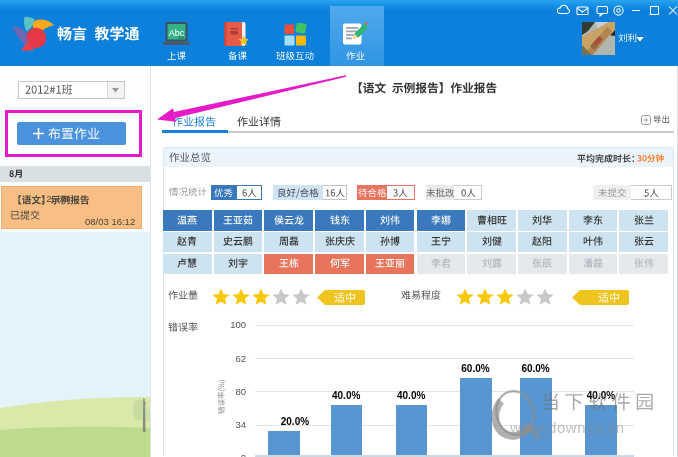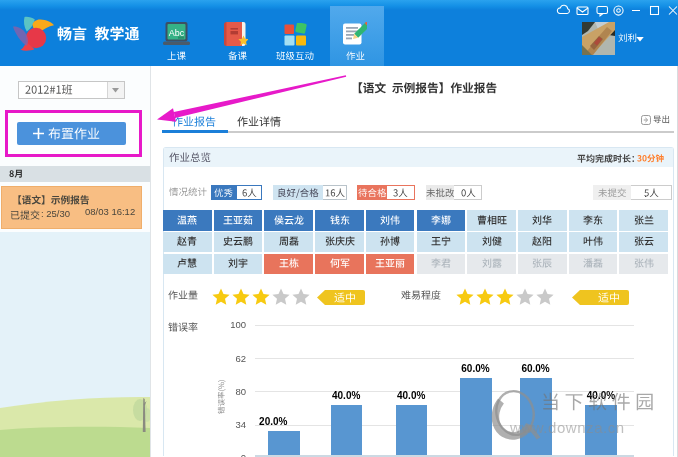--- a/index.html
+++ b/index.html
@@ -285,22 +285,22 @@
       <use href="#g28" x="4000"></use>
       <use href="#g29" x="5000"></use>
       <use href="#g30" x="6000"></use>
       <use href="#g31" x="7000"></use>
     </svg>
 <svg class="tx " style="width:30.0px;height:10.0px;position:absolute;left:10px;top:210px" viewBox="0 -880 3000 1000" fill="#49463d">
       <use href="#g32" x="0"></use>
       <use href="#g33" x="1000"></use>
       <use href="#g34" x="2000"></use>
     </svg>
-<span style="position:absolute;left:41px;top:208px;font:9.5px 'Liberation Sans',sans-serif;color:#49463d"> : 25/30</span>
-<span style="position:absolute;left:85px;top:206px;font:9.5px 'Liberation Sans',sans-serif;color:#49463d">08/03 16:12</span>
+<span style="position:absolute;left:41px;top:193px;font:9.5px 'Liberation Sans',sans-serif;color:#49463d"> : 25/30</span>
+<span style="position:absolute;left:85px;top:216px;font:9.5px 'Liberation Sans',sans-serif;color:#49463d">08/03 16:12</span>
 <div style="position:absolute;left:0;top:232px;width:150px;height:225px;background:#e4f2f9"></div>
 <svg style="position:absolute;left:0;top:390px;width:150px;height:67px" viewBox="0 0 150 67">
 <path d="M0 18 C50 10 100 6.5 150 7 L150 67 L0 67 Z" fill="#dae8aa"></path>
 <path d="M0 40 C40 36.5 100 36 150 38 L150 67 L0 67 Z" fill="#bcdb8f"></path>
 <ellipse cx="140" cy="20" rx="7" ry="11" fill="#b9d39a" fill-opacity="0.6"></ellipse>
 <ellipse cx="147" cy="25" rx="4" ry="7" fill="#c2d8a4" fill-opacity="0.6"></ellipse>
 <path d="M143.3 8 L144.7 9 L145.6 42 L142.8 42 Z" fill="#8a8a80"></path>
 <path d="M143.6 14 L146.5 11 L144.6 16 Z" fill="#8a8a80"></path>
 </svg>
 <div style="position:absolute;left:151px;top:66px;width:527px;height:391px;background:#fff"></div>
@@ -641,21 +641,21 @@
 <span style="position:absolute;left:216px;top:319.4px;width:30px;text-align:right;font:9.5px 'Liberation Sans',sans-serif;color:#555">100</span>
 <div style="position:absolute;left:255px;top:324.9px;width:379px;height:1px;background:#e4e4e4"></div>
 <span style="position:absolute;left:216px;top:352.6px;width:30px;text-align:right;font:9.5px 'Liberation Sans',sans-serif;color:#555">62</span>
 <div style="position:absolute;left:255px;top:358.1px;width:379px;height:1px;background:#e4e4e4"></div>
 <span style="position:absolute;left:216px;top:385.9px;width:30px;text-align:right;font:9.5px 'Liberation Sans',sans-serif;color:#555">80</span>
 <div style="position:absolute;left:255px;top:391.4px;width:379px;height:1px;background:#e4e4e4"></div>
 <span style="position:absolute;left:216px;top:419.1px;width:30px;text-align:right;font:9.5px 'Liberation Sans',sans-serif;color:#555">34</span>
 <div style="position:absolute;left:255px;top:424.6px;width:379px;height:1px;background:#e4e4e4"></div>
 <span style="position:absolute;left:216px;top:452.4px;width:30px;text-align:right;font:9.5px 'Liberation Sans',sans-serif;color:#555">0</span>
 <div style="position:absolute;left:267.8px;top:431.3px;width:32.5px;height:25.7px;background:#5896d1"></div>
-<span style="position:absolute;left:259.1px;top:416.1px;width:50px;text-align:left;font:bold 10px 'Liberation Sans',sans-serif;color:#000">20.0%</span>
+<span style="position:absolute;left:259.1px;top:416.1px;width:50px;text-align:right;font:bold 10px 'Liberation Sans',sans-serif;color:#000">20.0%</span>
 <div style="position:absolute;left:330.5px;top:404.7px;width:31.5px;height:52.3px;background:#5896d1"></div>
 <span style="position:absolute;left:321.2px;top:389.5px;width:50px;text-align:center;font:bold 10px 'Liberation Sans',sans-serif;color:#000">40.0%</span>
 <div style="position:absolute;left:395.5px;top:404.7px;width:31.5px;height:52.3px;background:#5896d1"></div>
 <span style="position:absolute;left:386.2px;top:389.5px;width:50px;text-align:center;font:bold 10px 'Liberation Sans',sans-serif;color:#000">40.0%</span>
 <div style="position:absolute;left:459.5px;top:378.2px;width:32px;height:78.8px;background:#5896d1"></div>
 <span style="position:absolute;left:450.5px;top:363.0px;width:50px;text-align:center;font:bold 10px 'Liberation Sans',sans-serif;color:#000">60.0%</span>
 <div style="position:absolute;left:519.6px;top:378.2px;width:32px;height:78.8px;background:#5896d1"></div>
 <span style="position:absolute;left:510.6px;top:363.0px;width:50px;text-align:center;font:bold 10px 'Liberation Sans',sans-serif;color:#000">60.0%</span>
 <div style="position:absolute;left:585.4px;top:404.7px;width:31.3px;height:52.3px;background:#5896d1"></div>
 <span style="position:absolute;left:576.0px;top:389.5px;width:50px;text-align:center;font:bold 10px 'Liberation Sans',sans-serif;color:#000">40.0%</span>

